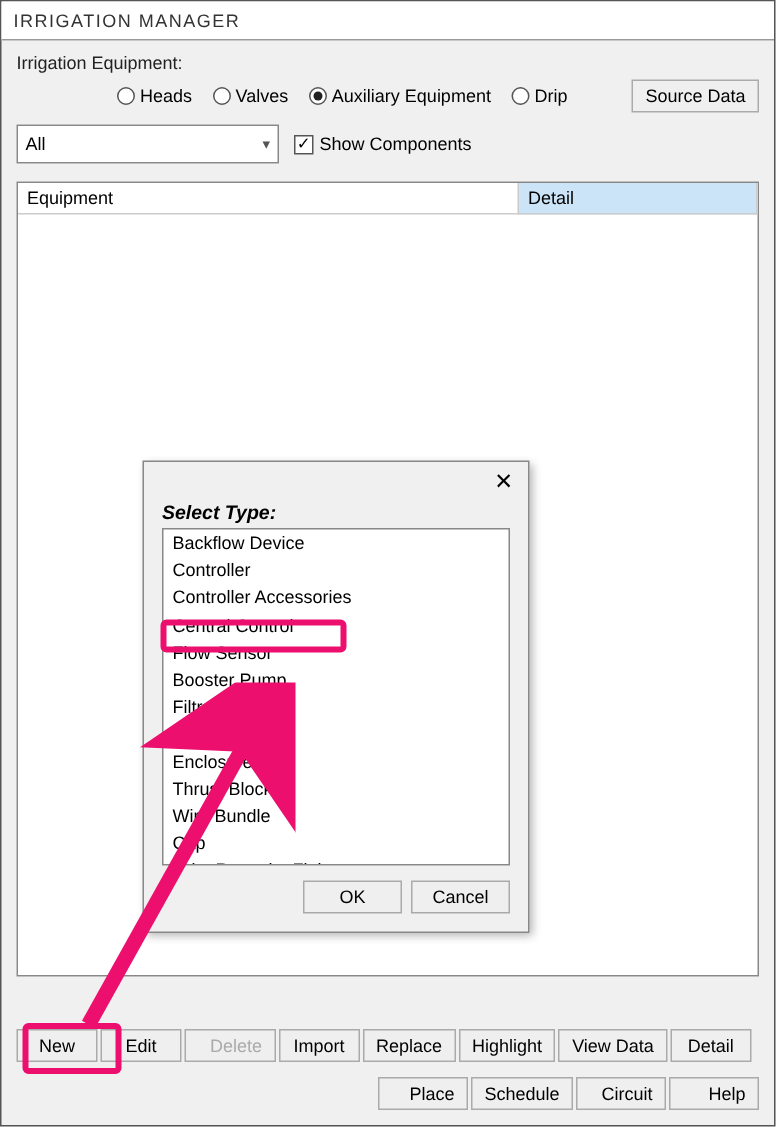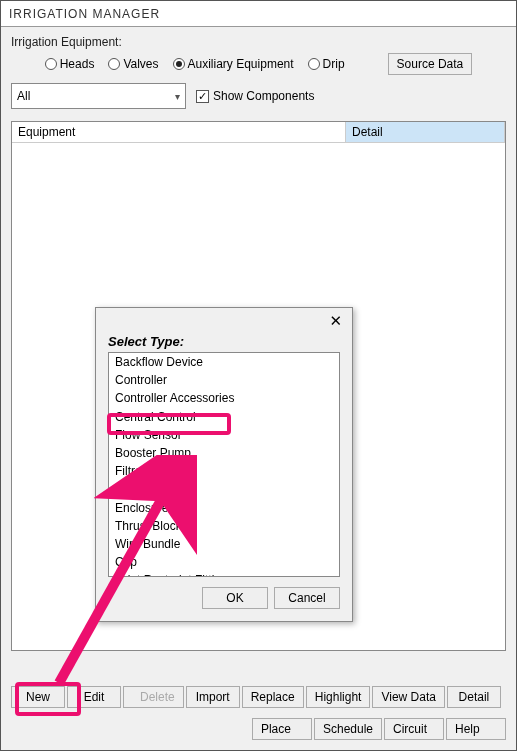--- a/index.html
+++ b/index.html
@@ -7,36 +7,36 @@
 .window { width: 517px; height: 751px; border: 1px solid #555; position: relative; background: #f0f0f0; }
 .titlebar { background: #fff; height: 26px; display: flex; align-items: center; padding: 0 8px; font-size: 12px; color: #333; border-bottom: 1px solid #999; letter-spacing: 1px; }
 .content { padding: 8px 10px; position: relative; height: calc(100% - 26px); }
 .group-label { font-size: 12px; color: #222; margin-bottom: 4px; }
 .radios { display: flex; align-items: center; gap: 6px; flex-wrap: nowrap; }
 .radio-item { display: flex; align-items: center; gap: 3px; font-size: 12px; margin-right: 8px; }
 .radio-circle { width: 12px; height: 12px; border: 1px solid #555; border-radius: 50%; display: inline-flex; align-items: center; justify-content: center; background: #fff; }
 .radio-dot { width: 6px; height: 6px; background: #222; border-radius: 50%; }
 .btn { background: #efefef; border: 1px solid #aaa; font-size: 12px; padding: 3px 8px; cursor: pointer; white-space: nowrap; min-width:50px; }
 .btn.disabled { color: #aaa; padding-left: 16px; }
-.top-row { display: flex; align-items: center; justify-content: center; }
+.top-row { display: flex; align-items: center; justify-content: flex-end; }
 .btn-right-group { display: flex; gap: 3px; margin-left: 35px; }
 .row2 { display: flex; align-items: center; margin-top: 8px; gap: 10px; }
 .dropdown { width: 175px; height: 22px; border: 1px solid #888; background: #fff; display: flex; align-items: center; justify-content: space-between; padding: 12px 5px; font-size: 12px; }
 .dropdown .chev { font-size: 10px; color: #555; }
 .checkbox-item { display: flex; align-items: center; gap: 4px; font-size: 12px; }
 .checkbox-box { width: 13px; height: 13px; border: 1px solid #555; background: #fff; display: flex; align-items: center; justify-content: center; font-size: 11px; line-height: 1; }
 .table-area { margin-top: 12px; border: 1px solid #888; height: 530px; background: #fff; position: relative; }
 .table-header { display: flex; }
 .th { font-size: 12px; padding: 3px 6px; border-right: 1px solid #ccc; border-bottom: 1px solid #ccc; background: #fff; }
 .th.equipment { flex: 0 0 334px; }
 .th.detail { flex: 1; background: #cce4f7; }
 .btn-row1 { position:absolute; left:10px; display: flex; gap: 2px; bottom: 42px; }
 .btn-row1 .btn { min-width: 54px; text-align:center; }
 .btn-row2 { position:absolute; right:10px; display: flex; gap: 2px; bottom: 10px; justify-content:flex-end; }
-.btn-row2 .btn { min-width: 60px; text-align:left; }
+.btn-row2 .btn { min-width: 60px; text-align:right; }
 
 
 .dialog { position: absolute; left: 94px; top: 280px; width: 258px; background: #f0f0f0; border: 1px solid #888; box-shadow: 2px 2px 6px rgba(0,0,0,0.3); }
 .dialog-header { display: flex; justify-content: flex-end; padding: 4px 6px; }
 .close-x { font-size: 15px; cursor: pointer; padding:0 4px; }
 .dialog-body { padding: 0 12px 12px 12px; }
 .dialog-title { font-size: 13px; font-weight: bold; font-style: italic; font-family: Arial, sans-serif; margin-bottom: 3px; }
 .listbox { border: 1px solid #888; background: #fff; height: 225px; overflow: hidden; }
 .list-item { font-size: 12px; padding: 1px 6px; cursor: default; font-family: Arial, sans-serif; line-height: 1.35; }
 .dialog-buttons { display: flex; justify-content: flex-end; gap: 6px; margin-top: 10px; }

